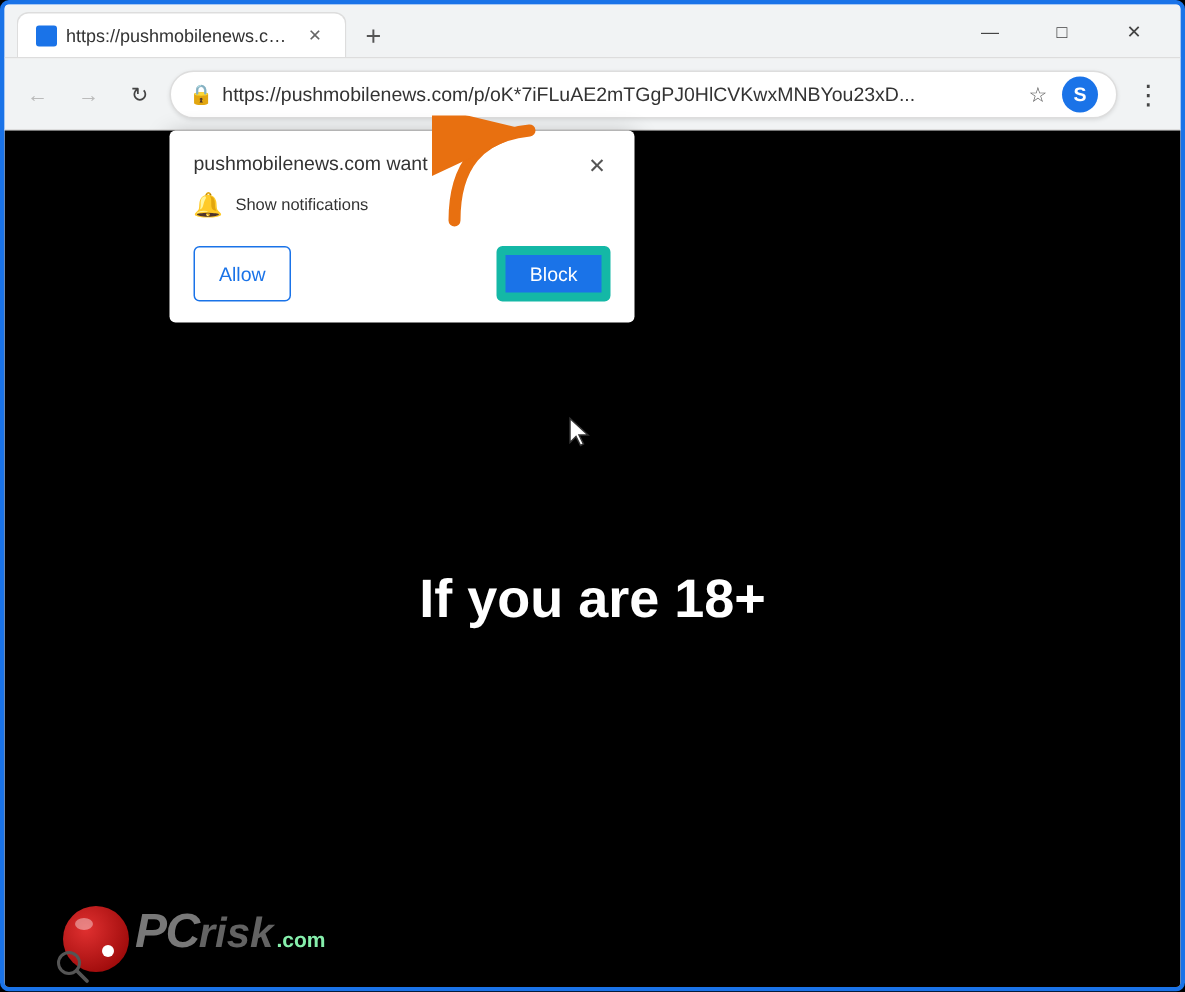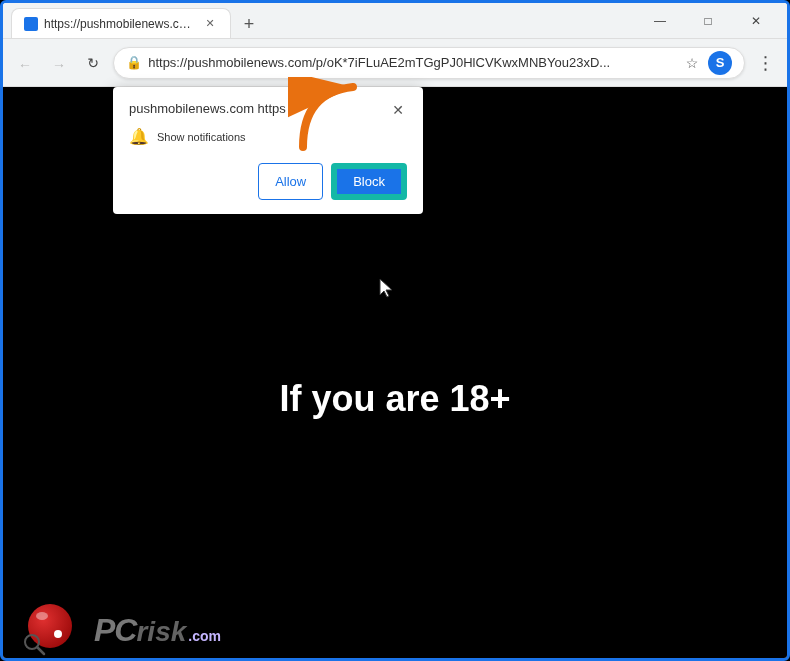--- a/index.html
+++ b/index.html
@@ -260,21 +260,21 @@
     .bell-icon {
       color: #555;
       font-size: 16px;
     }
     .notification-label {
       font-size: 11px;
       color: #333;
     }
     .popup-actions {
       display: flex;
-      justify-content: flex-end;
+      justify-content: space-between;
       gap: 8px;
       margin-top: 17px;
     }
     .btn-allow {
       padding: 5px 16px;
       border: 1px solid #1a73e8;
       border-radius: 4px;
       background: #fff;
       color: #1a73e8;
       font-size: 13px;
@@ -314,24 +314,24 @@
     }
     .cursor-svg {
       width: 18px;
       height: 22px;
     }
 
     
     .pcrisk-logo {
       position: absolute;
       bottom: 10px;
-      left: 25px;
-      display: flex;
-      align-items: flex-end;
-      gap: 22px;
+      left: 39px;
+      display: flex;
+      align-items: flex-start;
+      gap: 4px;
     }
     .pcrisk-ball {
       width: 44px;
       height: 44px;
       border-radius: 50%;
       background: radial-gradient(circle at 35% 35%, #e03030, #8b0000);
       position: relative;
       display: flex;
       align-items: center;
       justify-content: center;
@@ -365,21 +365,21 @@
       letter-spacing: -1px;
       line-height: 1;
       font-style: italic;
     }
     .pcrisk-letters span {
       color: rgba(200,200,200,0.6);
     }
     .pcrisk-dot-com {
       font-size: 14px;
       font-weight: bold;
-      color: #c4b5fd;
+      color: #86efac;
       margin-left: 2px;
     }
   </style>
 </head>
 <body>
 
 <div class="browser-window">
 
   <div class="title-bar">
     <div class="tabs-area">
@@ -421,21 +421,21 @@
           <defs>
             <marker id="arrowhead" markerWidth="10" markerHeight="7" refX="10" refY="3.5" orient="auto">
               <polygon points="0 0, 10 3.5, 0 7" fill="#e87010"></polygon>
             </marker>
           </defs>
 
           <path d="M 15 70 Q 15 15 65 10" stroke="#e87010" stroke-width="8" fill="none" marker-end="url(#arrowhead)" stroke-linecap="round"></path>
         </svg>
       </div>
       <div class="popup-header">
-        <span class="popup-title">pushmobilenews.com https</span>
+        <span class="popup-title">pushmobilenews.com want</span>
         <div class="popup-close">✕</div>
       </div>
       <div class="popup-notification-row">
         <span class="bell-icon">🔔</span>
         <span class="notification-label">Show notifications</span>
       </div>
       <div class="popup-actions">
         <button class="btn-allow">Allow</button>
         <button class="btn-block">Block</button>
       </div>

